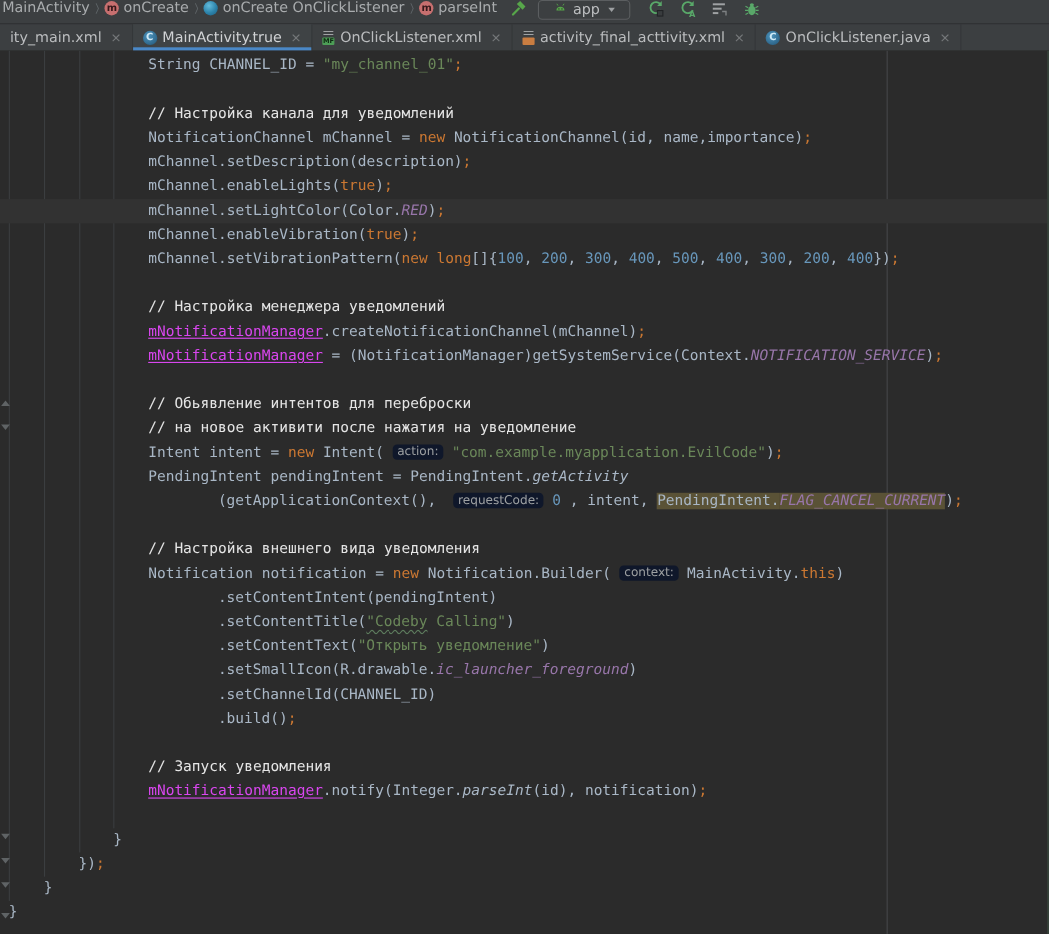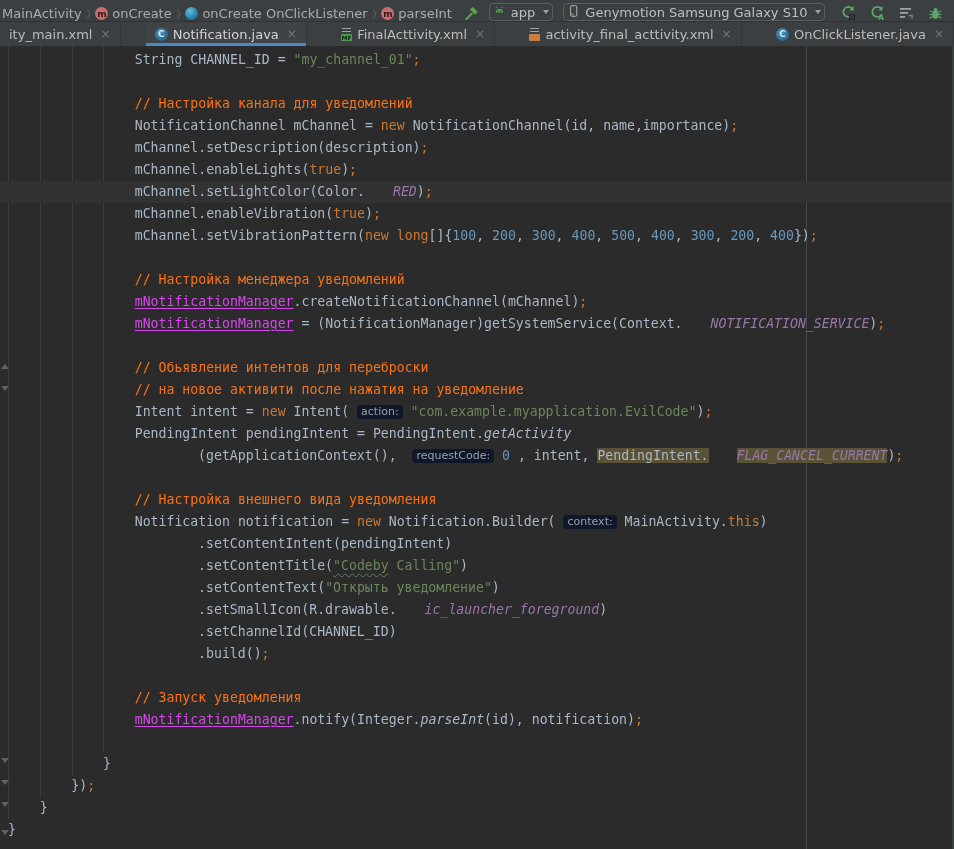--- a/index.html
+++ b/index.html
@@ -5,39 +5,39 @@
   :root{
     --bg-editor:#2b2b2b; --bg-bar:#3c3f41; --accent:#4a88c7;
     --fg-code:#a9b7c6; --fg-ui:#a9acae;
   }
   *{box-sizing:border-box;}
   html,body{margin:0;padding:0;}
   body{width:954px;height:849px;overflow:hidden;background:var(--bg-editor);
        font-family:"DejaVu Sans","Liberation Sans",sans-serif;}
 
   
-  .toolbar{height:22px;background:var(--bg-bar);display:flex;align-items:flex-end;
+  .toolbar{height:22px;background:var(--bg-bar);display:flex;align-items:flex-start;
            border-bottom:1px solid #2f3133;padding:0 4px 0 2px;white-space:nowrap;}
   .breadcrumb{display:flex;align-items:center;font-size:13px;color:var(--fg-ui);}
   .bc-item{display:flex;align-items:center;gap:4px;cursor:pointer;}
   .bc-sep{color:#5f6568;margin:0 5px;font-size:11px;}
   .mini-icon{width:13px;height:13px;border-radius:50%;display:inline-flex;
              align-items:center;justify-content:center;font-size:9px;font-weight:bold;flex:0 0 auto;}
   .mi-method{background:#c76f6f;color:#35191b;}
   .mi-anon{background:radial-gradient(circle at 38% 32%, #63bcdc 0%, #2c83ab 55%, #1d5f81 100%);}
   .toolbar .hammer{margin-left:12px;display:inline-flex;}
   .chip-btn{display:inline-flex;align-items:center;gap:5px;height:18px;margin-left:10px;
-            border:1px solid #5b5e60;border-radius:4px;padding:0 3px;color:#bdbfc1;font-size:13px;}
+            border:1px solid #5b5e60;border-radius:4px;padding:0 13px;color:#bdbfc1;font-size:13px;}
   .caret{width:0;height:0;border-left:3.5px solid transparent;border-right:3.5px solid transparent;
          border-top:4px solid #9da0a2;margin-left:3px;}
   .actions{display:flex;align-items:center;gap:13px;margin-left:15px;}
   .actions .act{display:inline-flex;align-items:center;justify-content:center;width:16px;height:16px;cursor:pointer;}
 
   
-  .tabbar{height:24px;background:var(--bg-bar);display:flex;align-items:stretch;justify-content:space-between;}
+  .tabbar{height:24px;background:var(--bg-bar);display:flex;align-items:stretch;}
   .tab{display:flex;align-items:center;gap:5px;padding:0 9px;font-size:13px;color:#bbbdbf;
        border-right:1px solid #343739;position:relative;cursor:pointer;}
   .tab.active{background:#3f4345;color:#d0d2d4;}
   .tab.active::after{content:"";position:absolute;left:0;right:0;bottom:0;height:3px;background:var(--accent);}
   .tab-close{color:#75787a;font-size:12px;margin-left:3px;line-height:1;}
   .ti-java{width:13px;height:13px;border-radius:50%;font-size:9px;font-weight:bold;
            display:inline-flex;align-items:center;justify-content:center;
            background:radial-gradient(circle at 40% 35%, #4d94bd 0%, #2c6488 75%);color:#cfeaf7;flex:0 0 auto;}
   .file-icon{width:11px;height:13px;display:inline-flex;flex-direction:column;
              justify-content:flex-end;flex:0 0 auto;}
@@ -53,25 +53,25 @@
   .guide{position:absolute;top:0;width:1px;background:#3b3e40;}
   .margin-line{position:absolute;top:0;bottom:0;width:1px;background:#46484a;}
   .stripe{position:absolute;top:0;bottom:0;right:0;width:2px;background:#36423a;}
   .code{position:absolute;left:0;right:0;top:0;padding-top:3px;
         font-family:"DejaVu Sans Mono","Liberation Mono",monospace;
         font-size:13.2px;line-height:22px;color:var(--fg-code);white-space:pre;}
   .line{height:22px;}
   .line.current{background:#323232;}
   .sg-k{color:#cc7832;}
   .sg-s{color:#6a8759;}
-  .sg-c{color:#f97316;}
+  .sg-c{color:#e5e5e5;}
   .sg-n{color:#6897bb;}
   .sg-p{color:#cc7832;}
   .sg-f{color:#d946ef;text-decoration:underline;text-underline-offset:2px;text-decoration-thickness:1px;}
-  .sg-sc{color:#9876aa;font-style:italic;margin-left:28px;}
+  .sg-sc{color:#9876aa;font-style:italic;}
   .sg-sm{font-style:italic;}
   .sg-hl{background:#5a5236;}
   .sg-ty{text-decoration:underline wavy #5d7c5d;text-decoration-thickness:1px;text-underline-offset:3px;}
   .chip{display:inline-block;font-family:"DejaVu Sans","Liberation Sans",sans-serif;
         font-size:11px;line-height:14px;color:#9da0a2;background:#0f172a;border-radius:4px;
         padding:0 4px;vertical-align:1px;}
   .fold{position:absolute;left:1px;width:0;height:0;cursor:pointer;
         border-left:4px solid transparent;border-right:4px solid transparent;}
   .fold.dn{border-top:5px solid #5f6365;}
   .fold.up{border-bottom:5px solid #5f6365;}
@@ -113,28 +113,20 @@
           <path d="M3.5 10.5 a4.5 4.2 0 0 1 9 0 z" fill="#57a64a"></path>
           <line x1="5.2" y1="5" x2="4" y2="3" stroke="#57a64a" stroke-width="1"></line>
           <line x1="10.8" y1="5" x2="12" y2="3" stroke="#57a64a" stroke-width="1"></line>
           <circle cx="6.3" cy="8.7" r=".8" fill="#2b2b2b"></circle>
           <circle cx="9.7" cy="8.7" r=".8" fill="#2b2b2b"></circle>
         </svg></span>
     <span>app</span>
     <span class="caret"></span>
   </div>
 
-  <div class="chip-btn">
-    <span id="phone-icon"><svg width="13" height="14" viewBox="0 0 16 16">
-          <rect x="4.5" y="1.5" width="7.5" height="13" rx="1.3" fill="none" stroke="#b6b9bb" stroke-width="1.2"></rect>
-          <rect x="5.7" y="11" width="2.6" height="2.2" fill="#57a64a"></rect>
-        </svg></span>
-    <span>Genymotion Samsung Galaxy S10</span>
-    <span class="caret"></span>
-  </div>
 
   <div class="actions" id="actions">
       <span class="act">
         <svg width="16" height="16" viewBox="0 0 16 16">
           <path d="M12.8 9.2 A5 5 0 1 1 12.4 4" fill="none" stroke="#59a869" stroke-width="1.7"></path>
           <path d="M13.6 1 L13.6 5.4 L9.4 5.4 Z" fill="#59a869"></path>
           <rect x="9.6" y="9.6" width="5" height="5" fill="#393c3e" stroke="#222426" stroke-width="1"></rect>
         </svg>
       </span>
       <span class="act">
@@ -167,29 +159,29 @@
     </div>
 </div>
 
 <div class="tabbar" id="tabbar">
     <div class="tab">
       <span>ity_main.xml</span>
       <span class="tab-close">×</span>
     </div>
     <div class="tab active">
       <span class="ti-java">C</span>
-      <span>Notification.java</span>
+      <span>MainActivity.true</span>
       <span class="tab-close">×</span>
     </div>
     <div class="tab">
       <span class="file-icon ti-manifest">
         <span class="fi-lines"></span>
         <span class="fi-band">MF</span>
       </span>
-      <span>FinalActtivity.xml</span>
+      <span>OnClickListener.xml</span>
       <span class="tab-close">×</span>
     </div>
     <div class="tab">
       <span class="file-icon ti-layout">
         <span class="fi-lines"></span>
         <span class="fi-band"></span>
       </span>
       <span>activity_final_acttivity.xml</span>
       <span class="tab-close">×</span>
     </div>

